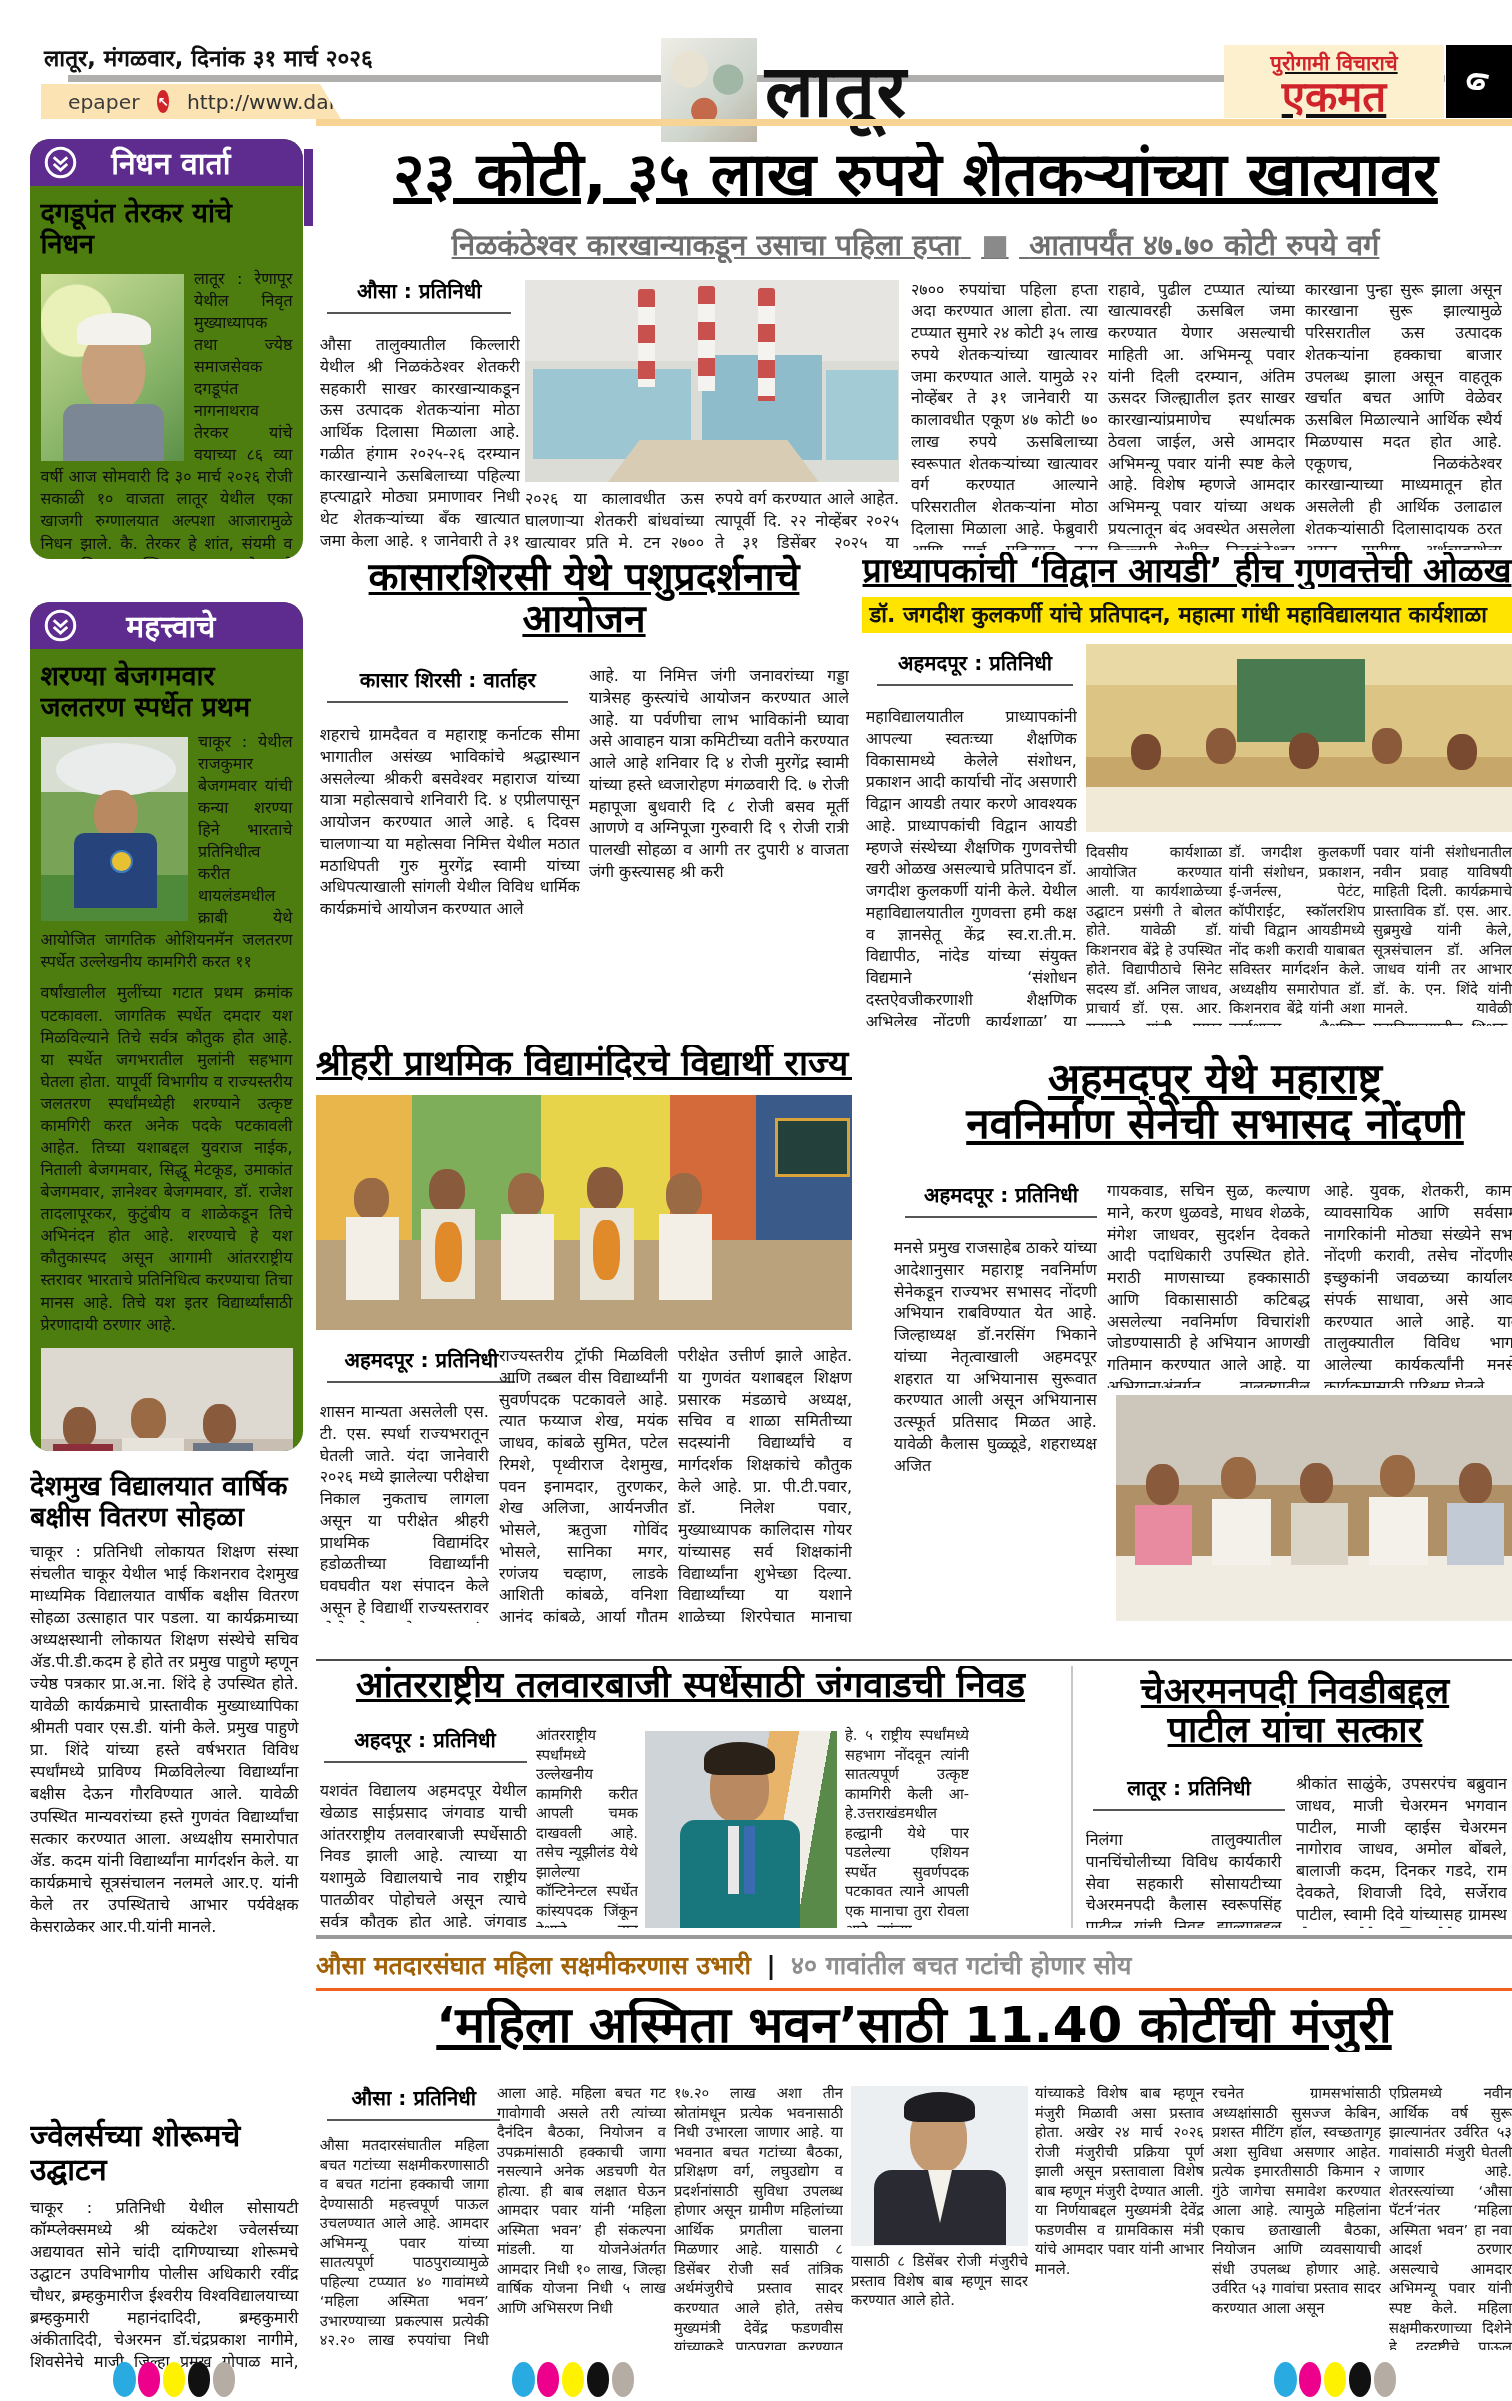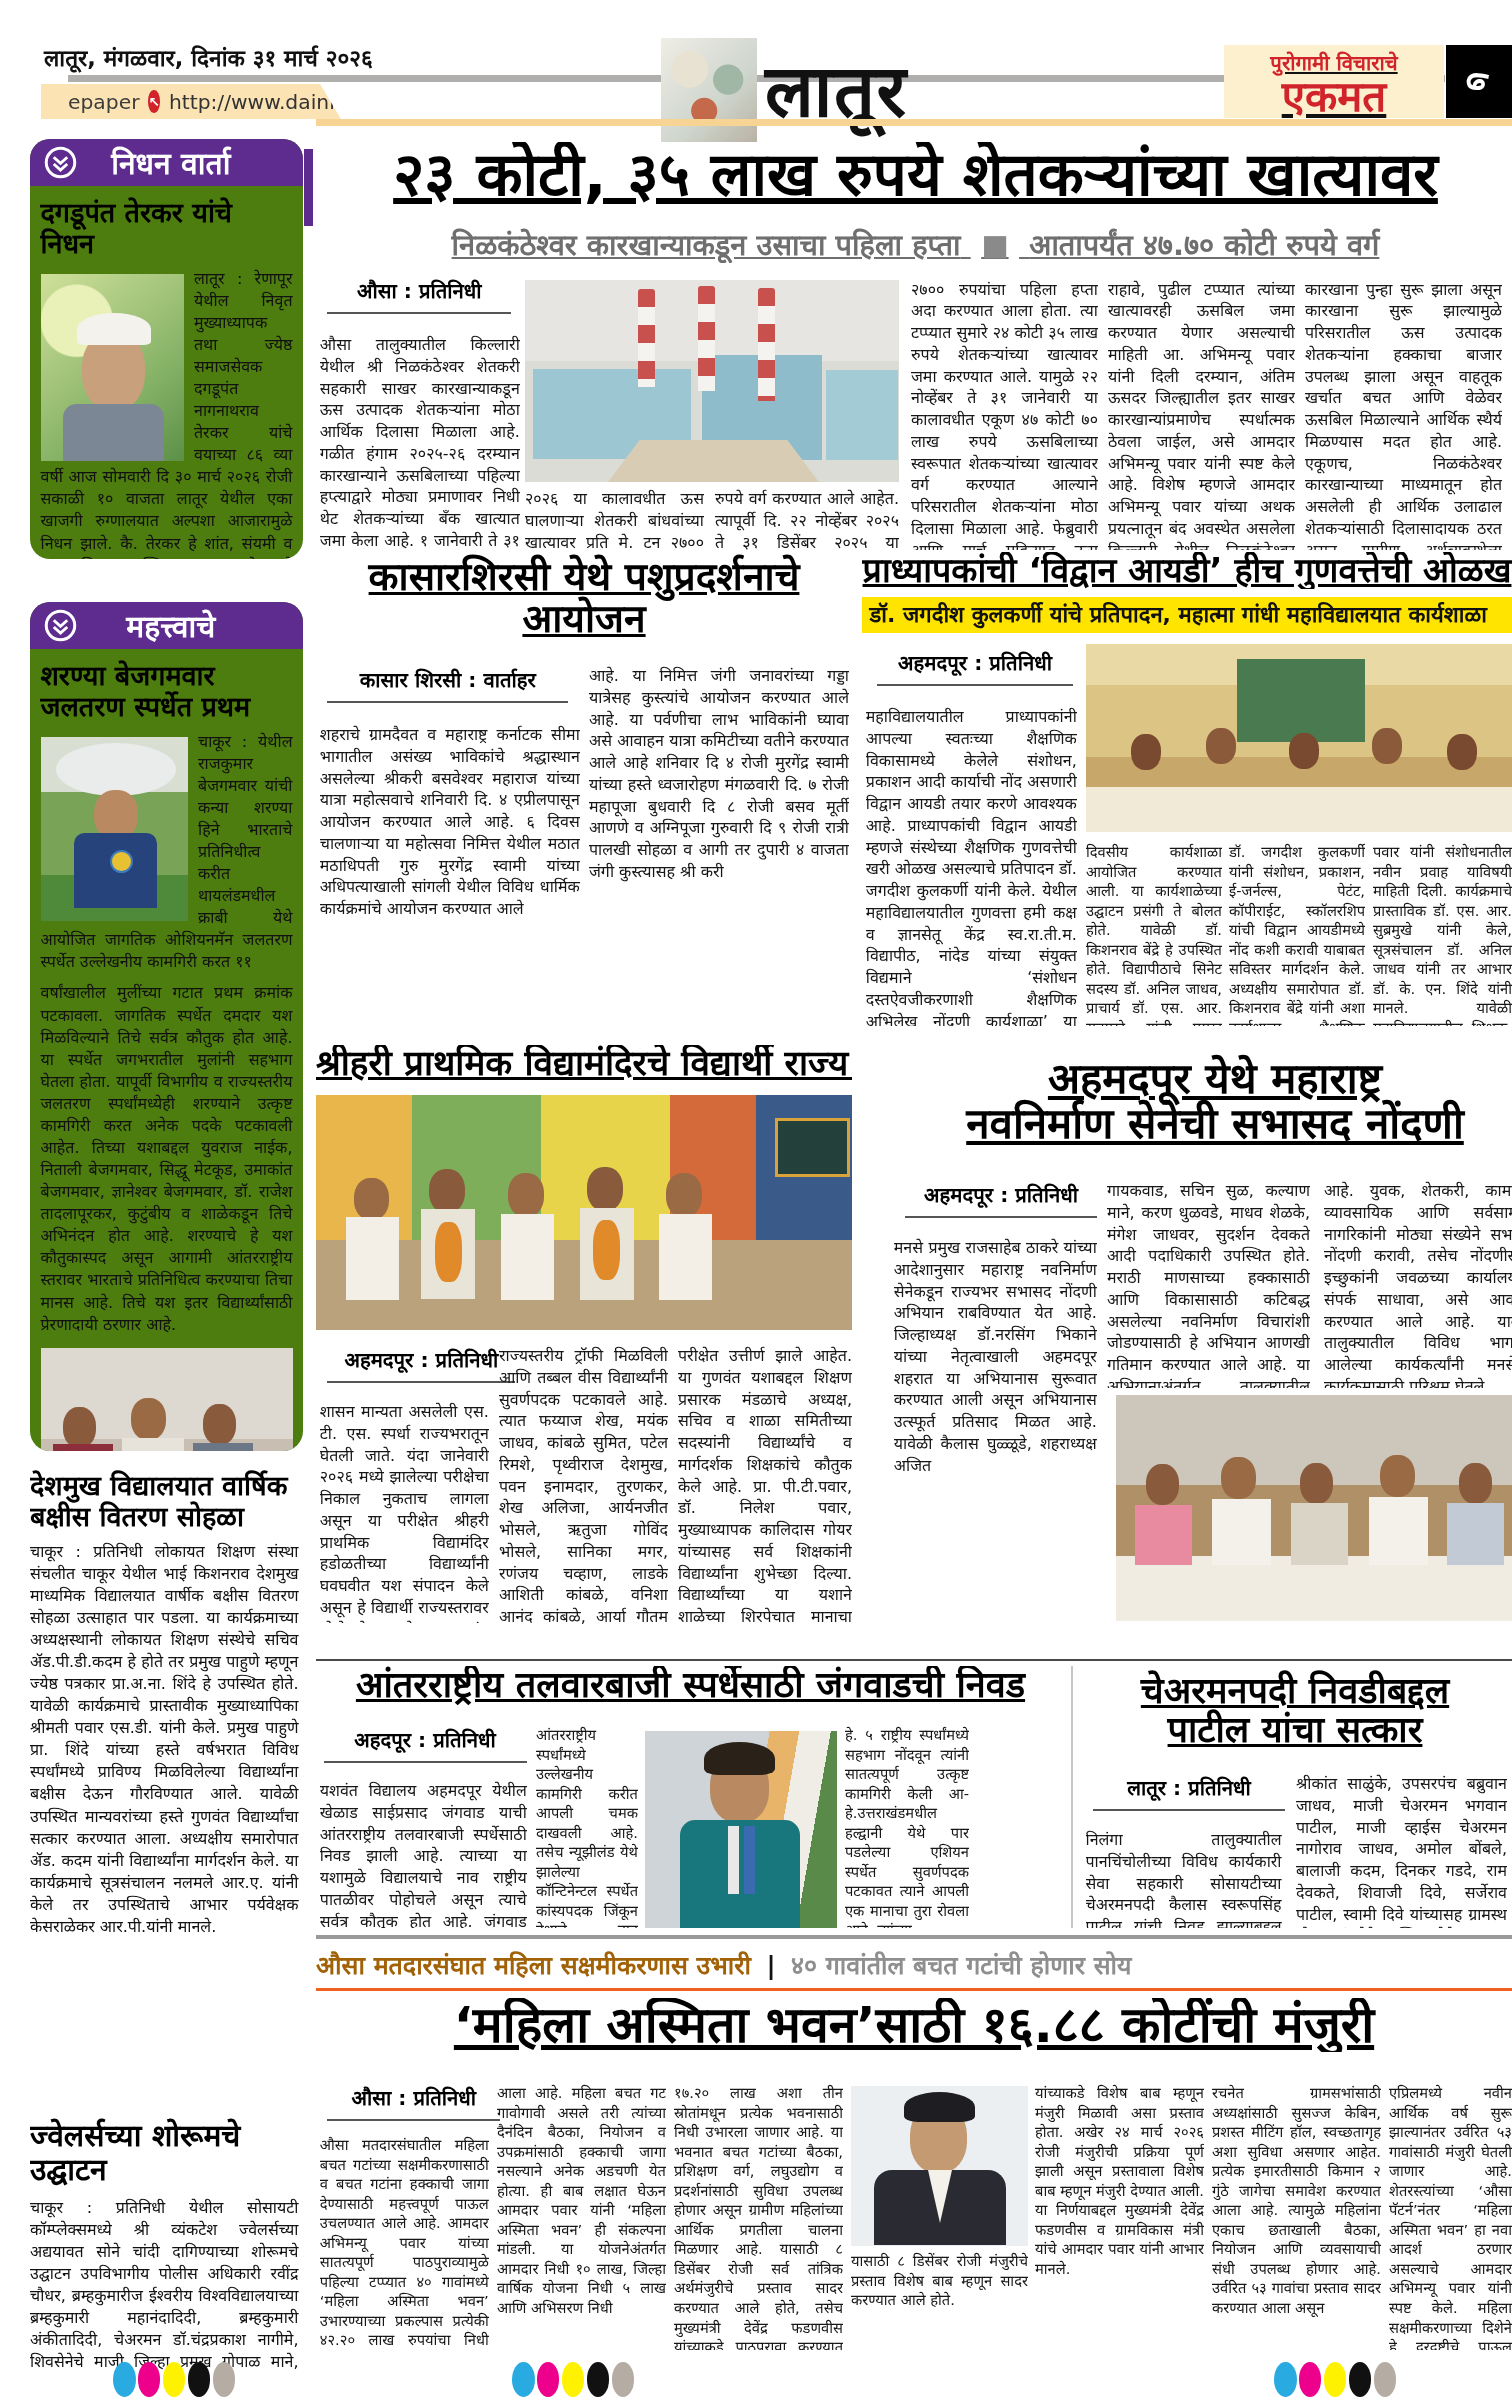--- a/index.html
+++ b/index.html
@@ -29,21 +29,21 @@
 </head>
 <body>
 
 <div class="page">
 
   <div class="abs" style="left:44px;top:42px;font-size:22.6px;font-weight:bold;">लातूर, मंगळवार, दिनांक ३१ मार्च २०२६</div>
 
   <div class="abs" style="left:68px;top:75px;width:1377px;height:6.8px;background:#b0afad;"></div>
 
   <div class="abs" style="left:41px;top:84px;width:300px;height:35px;background:#fbe3b4;
-       clip-path:polygon(0 0,93% 0,100% 100%,0 100%);display:flex;align-items:center;gap:9px;padding-left:27px;box-sizing:border-box;">
+       clip-path:polygon(0 0,93% 0,100% 100%,0 100%);display:flex;align-items:center;gap:18px;padding-left:27px;box-sizing:border-box;">
     <span style="font-size:20.3px;color:#3c3c3c;">epaper</span>
     <span style="width:22.6px;height:22.6px;border-radius:50%;background:#d1232a;display:inline-flex;align-items:center;justify-content:center;color:#fff;font-size:13.6px;font-weight:bold;">↖</span>
     <span style="font-size:20.3px;color:#333;">http://www.dainikekmat.com</span>
   </div>
 
   <div class="photo" style="left:661px;top:38px;width:96px;height:104px;background:
        radial-gradient(circle at 30% 30%,#e8e2d2 0 18%,transparent 19%),
        radial-gradient(circle at 70% 40%,#9fb7a4 0 16%,transparent 17%),
        radial-gradient(circle at 45% 70%,#c46a4a 0 14%,transparent 15%),
        linear-gradient(135deg,#efede6,#cfd6cd 60%,#b9b2a4);"></div>
@@ -265,21 +265,21 @@
   </div>
 
   <div class="abs" style="left:316px;top:1935px;width:1196px;height:418px;">
     <div class="abs" style="left:0;top:0;width:1196px;height:3.8px;background:#9a9a9a;"></div>
     <div class="abs nowrap" style="left:0;top:12px;width:1196px;font-size:25px;overflow:hidden;">
       <span class="kicker-orange">औसा मतदारसंघात महिला सक्षमीकरणास उभारी</span>
       <span style="font-weight:900;color:#111;padding:0 7.5px;">|</span>
       <span class="kicker-gray">४० गावांतील बचत गटांची होणार सोय</span>
     </div>
     <div class="abs" style="left:0;top:53px;width:1196px;height:3px;background:#f0601f;"></div>
-    <div class="abs hl center nowrap" style="left:0;top:63px;width:1196px;font-size:50px;font-weight:900;overflow:hidden;">‘महिला अस्मिता भवन’साठी १६.८८ कोटींची मंजुरी</div>
+    <div class="abs hl center nowrap" style="left:0;top:63px;width:1196px;font-size:50px;font-weight:900;overflow:hidden;">‘महिला अस्मिता भवन’साठी 11.40 कोटींची मंजुरी</div>
 
     <div class="abs byline-wrap" style="left:11.3px;top:148px;width:173px;">औसा : प्रतिनिधी</div>
     <div class="abs body-sm" style="left:3.8px;top:200px;width:169px;height:214px;">औसा मतदारसंघातील महिला बचत गटांच्या सक्षमीकरणासाठी व बचत गटांना हक्काची जागा देण्यासाठी महत्त्वपूर्ण पाऊल उचलण्यात आले आहे. आमदार अभिमन्यू पवार यांच्या सातत्यपूर्ण पाठपुराव्यामुळे पहिल्या टप्प्यात ४० गावांमध्ये ‘महिला अस्मिता भवन’ उभारण्याच्या प्रकल्पास प्रत्येकी ४२.२० लाख रुपयांचा निधी मंजूर करण्यात</div>
     <div class="abs body-sm" style="left:181px;top:148px;width:169px;height:267px;">आला आहे. महिला बचत गट गावोगावी असले तरी त्यांच्या दैनंदिन बैठका, नियोजन व उपक्रमांसाठी हक्काची जागा नसल्याने अनेक अडचणी येत होत्या. ही बाब लक्षात घेऊन आमदार पवार यांनी ‘महिला अस्मिता भवन’ ही संकल्पना मांडली. या योजनेअंतर्गत आमदार निधी १० लाख, जिल्हा वार्षिक योजना निधी ५ लाख आणि अभिसरण निधी</div>
     <div class="abs body-sm" style="left:358px;top:148px;width:169px;height:267px;">१७.२० लाख अशा तीन स्रोतांमधून प्रत्येक भवनासाठी निधी उभारला जाणार आहे. या भवनात बचत गटांच्या बैठका, प्रशिक्षण वर्ग, लघुउद्योग व प्रदर्शनांसाठी सुविधा उपलब्ध होणार असून ग्रामीण महिलांच्या आर्थिक प्रगतीला चालना मिळणार आहे. यासाठी ८ डिसेंबर रोजी सर्व तांत्रिक अर्थमंजुरीचे प्रस्ताव सादर करण्यात आले होते, तसेच मुख्यमंत्री देवेंद्र फडणवीस यांच्याकडे पाठपुरावा करण्यात आला. तसेच</div>
 
     <div class="photo" style="left:535px;top:151px;width:177px;height:160px;background:linear-gradient(#eceff2 0 100%);">
       <span style="position:absolute;left:59px;top:18px;width:57px;height:69px;background:#c49a72;border-radius:45%;"></span>
       <span style="position:absolute;left:53px;top:6px;width:71px;height:30px;background:#1d1d22;border-radius:50% 50% 20% 20%;"></span>
       <span style="position:absolute;left:22.6px;top:84px;width:132px;height:75px;background:#2a2a33;border-radius:18px 18px 0 0;"></span>

